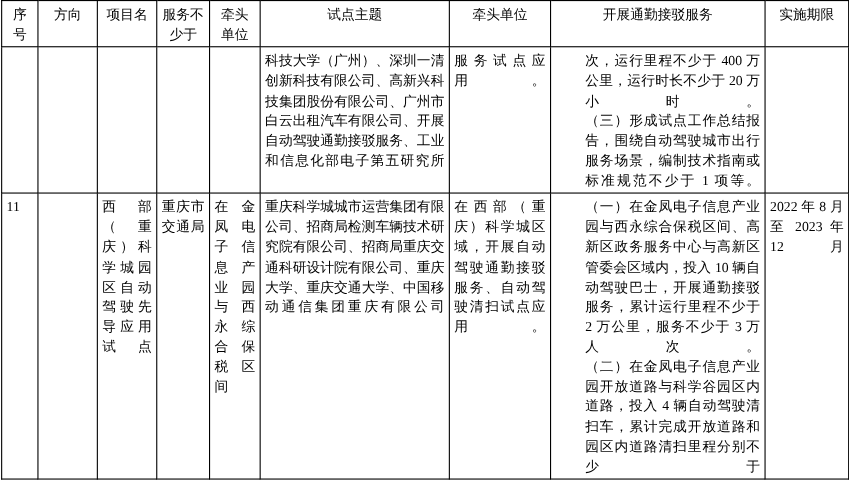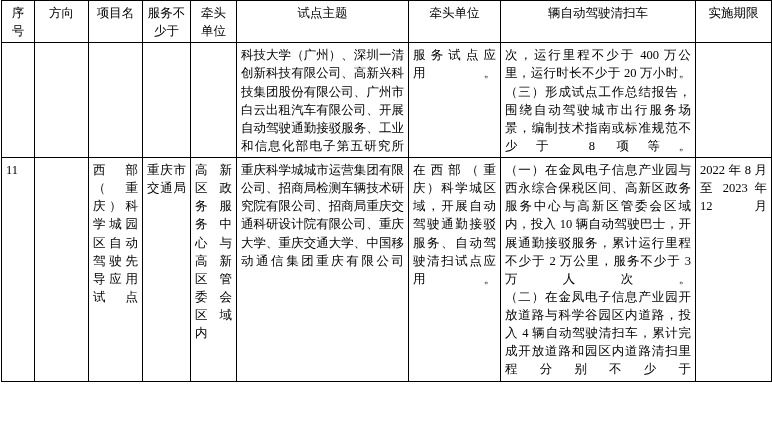--- a/index.html
+++ b/index.html
@@ -56,20 +56,21 @@
     text-align-last: justify;
     text-justify: inter-ideograph;
   }
   .just p {
     margin: 0;
     text-align: justify;
     text-align-last: left;
   }
   .just p.fulljust {
     text-align-last: justify;
+    margin-left: 27px;
   }
   .vcenter-cell {
     vertical-align: middle;
     text-align: justify;
     text-align-last: justify;
   }
   .seq-num {
     vertical-align: middle;
     font-size: 13px;
   }
@@ -103,45 +104,45 @@
     </colgroup>
     <thead>
       <tr>
         <th>序号</th>
         <th>方向</th>
         <th>项目名</th>
         <th>服务不少于</th>
         <th>牵头单位</th>
         <th>试点主题</th>
         <th>牵头单位</th>
-        <th>辆自动驾驶清扫车</th>
+        <th>开展通勤接驳服务</th>
         <th>实施期限</th>
       </tr>
     </thead>
     <tbody>
       <tr>
         <td class="seq-num blank-cell"></td>
         <td class="blank-cell"></td>
         <td class="blank-cell"></td>
         <td class="blank-cell"></td>
         <td class="blank-cell"></td>
         <td class="just">科技大学（广州）、深圳一清创新科技有限公司、高新兴科技集团股份有限公司、广州市白云出租汽车有限公司、开展自动驾驶通勤接驳服务、工业和信息化部电子第五研究所</td>
         <td class="just">服务试点应用。</td>
         <td class="just">
           <p class="fulljust">次，运行里程不少于 400 万公里，运行时长不少于 20 万小时。</p>
-          <p class="fulljust">（三）形成试点工作总结报告，围绕自动驾驶城市出行服务场景，编制技术指南或标准规范不少于 8 项等。</p>
+          <p class="fulljust">（三）形成试点工作总结报告，围绕自动驾驶城市出行服务场景，编制技术指南或标准规范不少于 1 项等。</p>
         </td>
         <td class="blank-cell"></td>
       </tr>
       <tr>
         <td class="seq-num">11</td>
         <td class="narrow-stack"></td>
         <td class="narrow-stack">西部（重庆）科学城园区自动驾驶先导应用试点</td>
         <td class="narrow-stack">重庆市交通局</td>
-        <td class="narrow-stack">高新区政务服务中心与高新区管委会区域内</td>
+        <td class="narrow-stack">在金凤电子信息产业园与西永综合保税区间</td>
         <td class="vcenter-cell">重庆科学城城市运营集团有限公司、招商局检测车辆技术研究院有限公司、招商局重庆交通科研设计院有限公司、重庆大学、重庆交通大学、中国移动通信集团重庆有限公司</td>
         <td class="vcenter-cell">在西部（重庆）科学城区域，开展自动驾驶通勤接驳服务、自动驾驶清扫试点应用。</td>
         <td class="just">
           <p class="fulljust">（一）在金凤电子信息产业园与西永综合保税区间、高新区政务服务中心与高新区管委会区域内，投入 10 辆自动驾驶巴士，开展通勤接驳服务，累计运行里程不少于 2 万公里，服务不少于 3 万人次。</p>
           <p class="fulljust">（二）在金凤电子信息产业园开放道路与科学谷园区内道路，投入 4 辆自动驾驶清扫车，累计完成开放道路和园区内道路清扫里程分别不少于</p>
         </td>
         <td class="period">2022 年 8 月至 2023 年 12 月</td>
       </tr>
     </tbody>
   </table>

